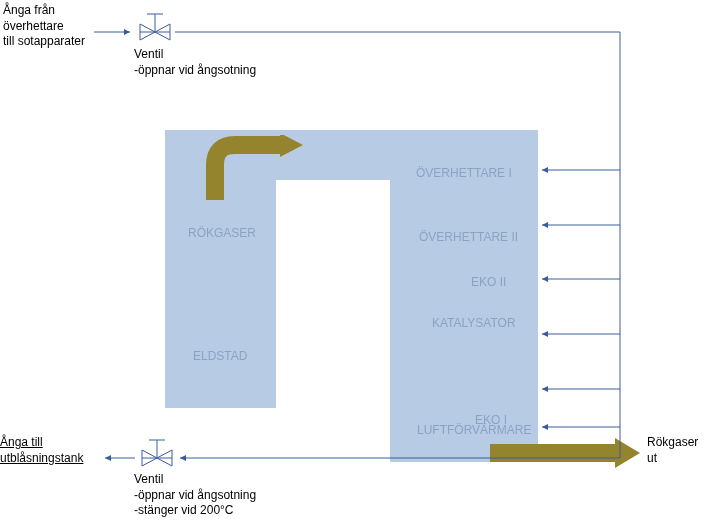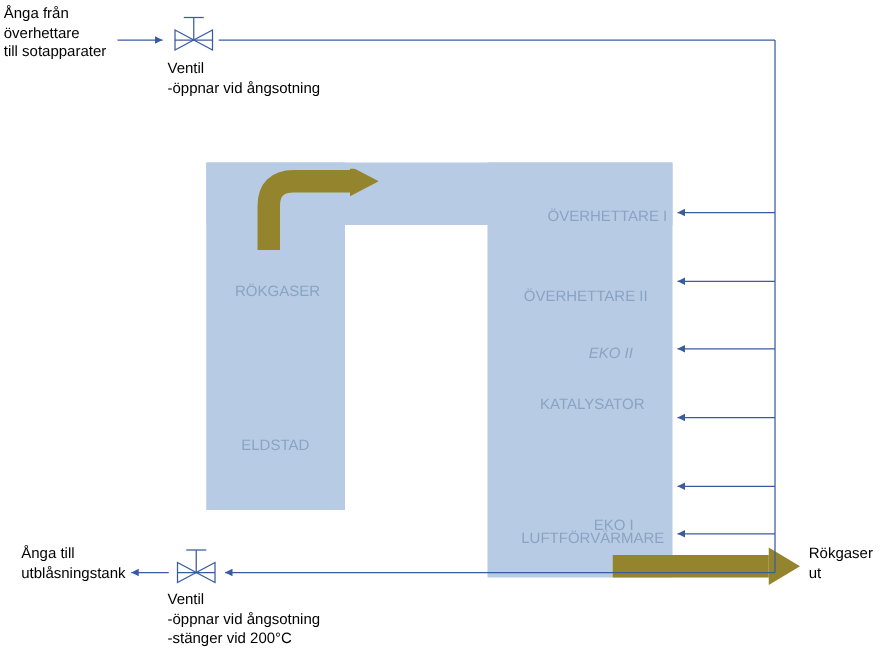--- a/index.html
+++ b/index.html
@@ -36,23 +36,23 @@
 </style>
 </head>
 <body>
 
 <div class="boiler" style="left:165px; top:130px; width:111px; height:278px;"></div>
 <div class="boiler" style="left:165px; top:130px; width:373px; height:50px;"></div>
 <div class="boiler" style="left:390px; top:130px; width:148px; height:332px;"></div>
 
 <div class="boiler-lbl" style="left:188px; top:226px;">RÖKGASER</div>
 <div class="boiler-lbl" style="left:193px; top:349px;">ELDSTAD</div>
-<div class="boiler-lbl" style="left:438px; top:166px;text-align:center;">ÖVERHETTARE I</div>
+<div class="boiler-lbl" style="left:416px; top:166px;text-align:center;">ÖVERHETTARE I</div>
 <div class="boiler-lbl" style="left:419px; top:230px;">ÖVERHETTARE II</div>
-<div class="boiler-lbl" style="left:471px; top:275px;font-style:italic;">EKO II</div>
+<div class="boiler-lbl" style="left:471px; top:275px;">EKO II</div>
 <div class="boiler-lbl" style="left:432px; top:316px;">KATALYSATOR</div>
 <div class="boiler-lbl" style="left:475px; top:385px;margin-top:28px;">EKO I</div>
 <div class="boiler-lbl" style="left:417px; top:423px;">LUFTFÖRVÄRMARE</div>
 
 <svg class="arrow-olive" style="left:205px; top:135px;" width="120" height="80">
   <path d="M 10 65 L 10 30 Q 10 10 30 10 L 75 10" stroke="#94842d" stroke-width="18" fill="none"></path>
   <polygon points="75,-2 75,22 98,10" fill="#94842d"></polygon>
 </svg>
 
 <svg class="arrow-olive" style="left:490px; top:438px;" width="160" height="30">
@@ -100,21 +100,21 @@
 
 <div class="lbl" style="left:3px; top:3px;">
   <span>Ånga från</span><br>
   <span>överhettare</span><br>
   <span>till sotapparater</span>
 </div>
 <div class="lbl" style="left:134px; top:47px;">
   <span>Ventil</span><br>
   <span>-öppnar vid ångsotning</span>
 </div>
-<div class="lbl" style="left:17px; top:435px;">
+<div class="lbl" style="left:0; top:435px;text-decoration:underline;">
   <span>Ånga till</span><br>
   <span>utblåsningstank</span>
 </div>
 <div class="lbl" style="left:134px; top:472px;">
   <span>Ventil</span><br>
   <span>-öppnar vid ångsotning</span><br>
   <span>-stänger vid 200°C</span>
 </div>
 <div class="lbl" style="left:647px; top:435px;">
   <span>Rökgaser</span><br>

